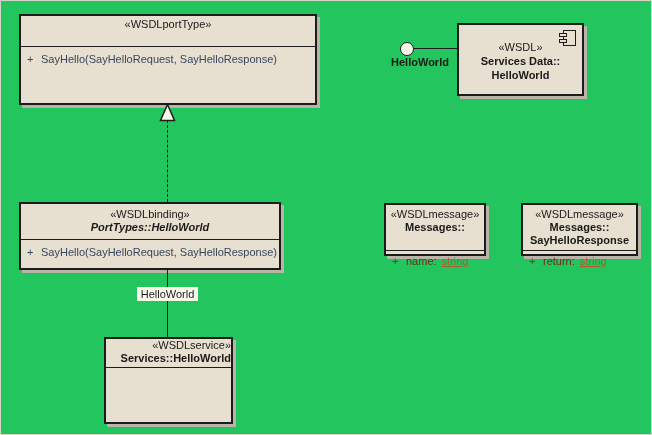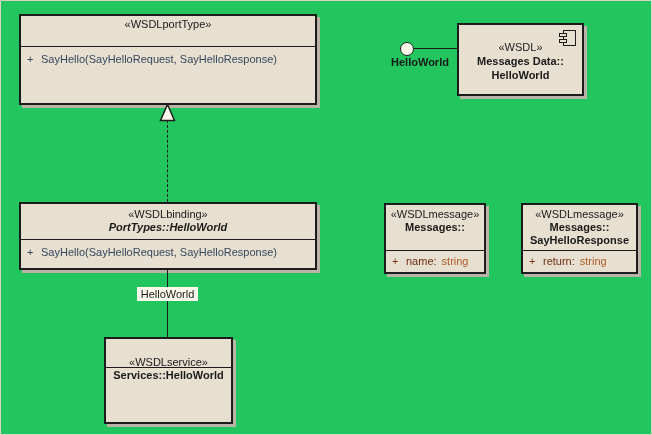--- a/index.html
+++ b/index.html
@@ -39,34 +39,34 @@
     display:flex;
     align-items:center;
     padding:6px 0 0 6px;
     line-height:12px;
     white-space:nowrap;
   }
   .feature-row .vis{width:14px;flex:0 0 14px;}
   
   .n-porttype{left:18px;top:13px;width:298px;height:91px;}
   .n-porttype .node-header{height:31px;}
-  .n-binding{left:18px;top:201px;width:298px;height:68px;}
+  .n-binding{left:18px;top:201px;width:262px;height:68px;}
   .n-binding .node-header{height:36px;padding-top:4px;}
   .n-service{left:103px;top:336px;width:129px;height:87px;}
-  .n-service .node-header{height:29px;padding-top:17px;}
-  .n-msg{top:202px;height:71px;}
+  .n-service .node-header{height:29px;padding-top:0;text-align:right;}
+  .n-msg{top:202px;height:53px;}
   .n-msg1{left:383px;width:102px;}
   .n-msg2{left:520px;width:117px;}
   .n-msg .node-header{height:46px;padding-top:3px;line-height:13px;}
   .n-msg .feature-row{padding-top:4px;}
   .op-text{color:#37475E;text-align:center;}
   .op-vis{color:#37475E;}
   .attr-vis{color:#7A3416;}
   .attr-name{color:#6B2D12;margin-right:5px;}
-  .attr-type{color:#B05A2A;}
+  .attr-type{color:#B05A2A;text-decoration:underline;}
   
   .n-component{left:456px;top:22px;width:127px;height:73px;}
   .comp-text{
     position:absolute;left:0;right:0;top:15px;
     text-align:center;line-height:14px;
   }
   .comp-icon{
     position:absolute;top:5px;right:6px;width:13px;height:16px;
     border:1.5px solid #1c1c1c;background:#E7DFCF;box-sizing:border-box;
   }
@@ -120,21 +120,21 @@
     </div>
   </div>
 
   <div class="node n-component">
     <span class="comp-icon">
       <span class="tab t1"></span>
       <span class="tab t2"></span>
     </span>
     <div class="comp-text">
       <span class="stereo">«WSDL»</span>
-      <span class="nname">Messages Data::</span>
+      <span class="nname">Services Data::</span>
       <span class="nname">HelloWorld</span>
     </div>
   </div>
 
   <div class="lolli-line"></div>
   <div class="lolli-circle"></div>
   <div class="lolli-label">HelloWorld</div>
 
   <div class="realization-line"></div>
   <svg class="realization-head" viewBox="0 0 17 19">

